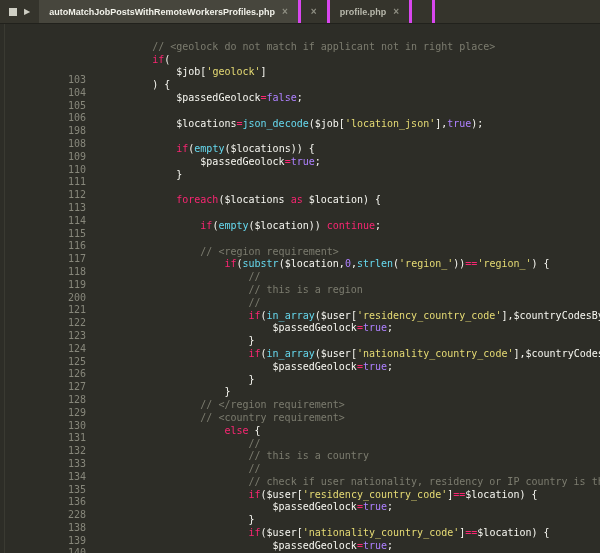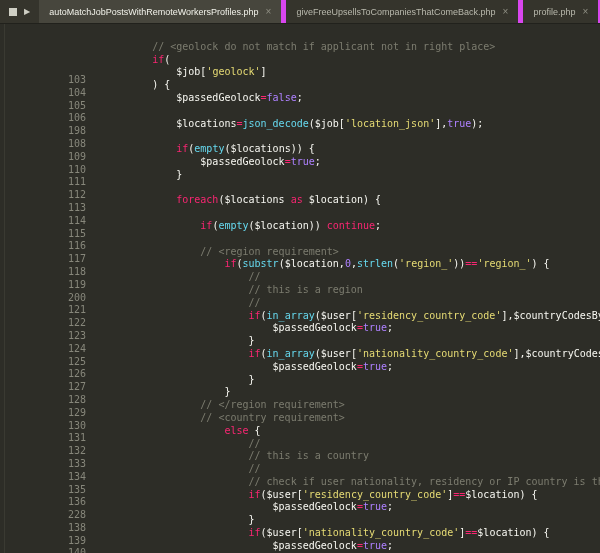--- a/index.html
+++ b/index.html
@@ -10,21 +10,21 @@
     display:flex; align-items:stretch; height:24px;
     background:#35342c; border-bottom:1px solid #21211c;
     font-family:"Liberation Sans", sans-serif; font-size:9px; color:#b8b8ac;
     overflow:hidden; white-space:nowrap;
   }
   .tab-icons { display:flex; align-items:center; gap:7px; padding:0 9px; flex:none; }
   .icon-square { width:8px; height:8px; background:#cfcfc4; display:inline-block; }
   .icon-play { color:#cfcfc4; font-size:8px; line-height:8px; }
   .tab {
     display:flex; align-items:center; gap:7px; padding:0 10px;
-    border-right:5px solid #d946ef; flex:none; cursor:default;
+    border-right:3px solid #d946ef; flex:none; cursor:default;font-weight:bold;
   }
   .tab.active { background:#47463d; color:#f2f2ea; }
   .tab-close { color:#8f8f83; font-size:10px; line-height:10px; }
 
   
   .editor {
     position:absolute; top:24px; left:0; right:0; bottom:0;
     display:flex; padding-top:4px;
     font-family:"DejaVu Sans Mono", monospace; font-size:10px; line-height:12.8px;
     overflow:hidden;
@@ -51,21 +51,20 @@
 <div class="tabbar">
   <div class="tab-icons">
     <span class="icon-square"></span>
     <span class="icon-play">▶</span>
   </div>
   <div class="tab active">
     <span class="tab-label">autoMatchJobPostsWithRemoteWorkersProfiles.php</span>
     <span class="tab-close">×</span>
   </div>
   <div class="tab">
-    <span class="tab-label">giveFreeUpsellsToCompaniesThatComeBack.php</span>
     <span class="tab-close">×</span>
   </div>
   <div class="tab">
     <span class="tab-label">profile.php</span>
     <span class="tab-close">×</span>
   </div>
   <div class="tab">
     
   </div>
 </div>

